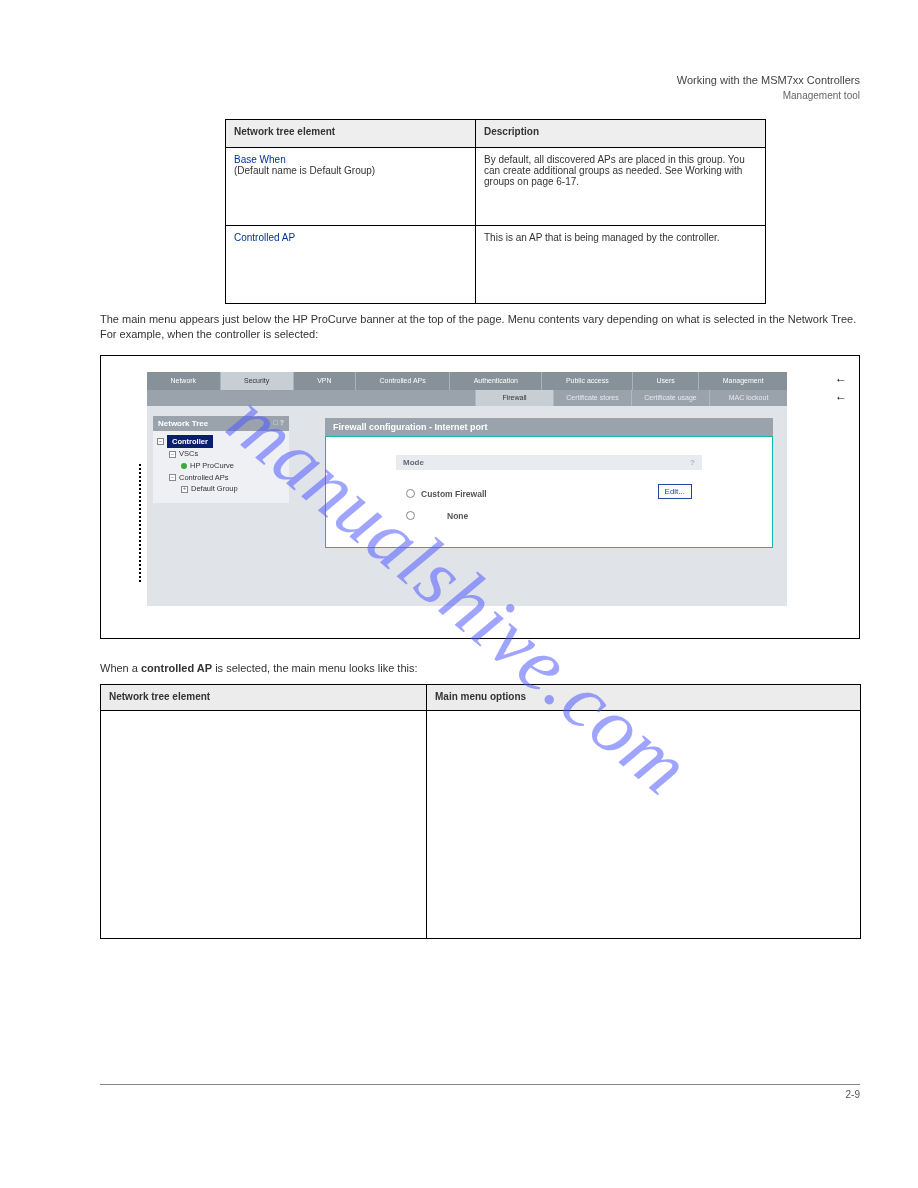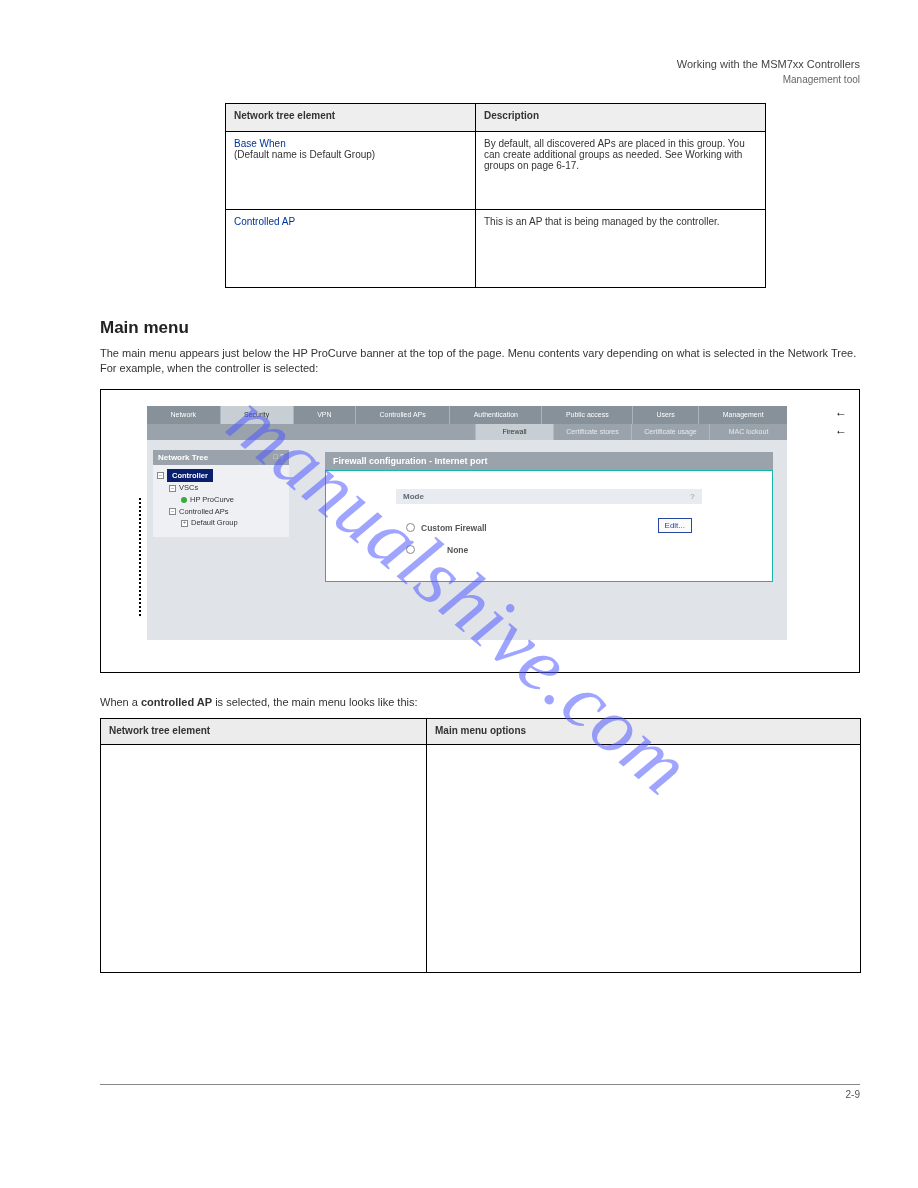--- a/index.html
+++ b/index.html
@@ -1,21 +1,21 @@
 <!DOCTYPE html>
 <html><head>
 <meta charset="utf-8">
 <style>
   * { box-sizing: border-box; margin: 0; padding: 0; }
   html, body { width: 918px; height: 1188px; background: #fff; font-family: Arial, Helvetica, sans-serif; color: #333; }
   body { position: relative; }
 
   .page {
     position: absolute;
-    left: 100px; top: 0;
+    left: 100px; top: 16px;
     width: 760px;
     padding-top: 58px;
   }
 
   .chapter-header { text-align: right; font-size: 11px; color: #444; margin-bottom: 4px; }
   .chapter-sub { text-align: right; font-size: 10px; color: #666; margin-bottom: 18px; }
 
   
   .tbl1 {
     margin-left: 125px;
@@ -199,21 +199,20 @@
         </td>
         <td>By default, all discovered APs are placed in this group. You can create additional groups as needed. See Working with groups on page 6-17.</td>
       </tr>
       <tr>
         <td><span class="pseudoLink">Controlled AP</span></td>
         <td>This is an AP that is being managed by the controller.</td>
       </tr>
     </tbody>
   </table>
 
-  <h3 class="section-heading">Main menu</h3>
   <p class="section-desc">The main menu appears just below the HP ProCurve banner at the top of the page. Menu contents vary depending on what is selected in the Network Tree. For example, when the controller is selected:</p>
   <div class="section-spacer"></div>
 
   <div class="figure-frame">
     <span class="arrow arrow1">←</span>
     <span class="arrow arrow2">←</span>
     <div class="dotted-bar"></div>
 
     <div class="app-shell">
 

